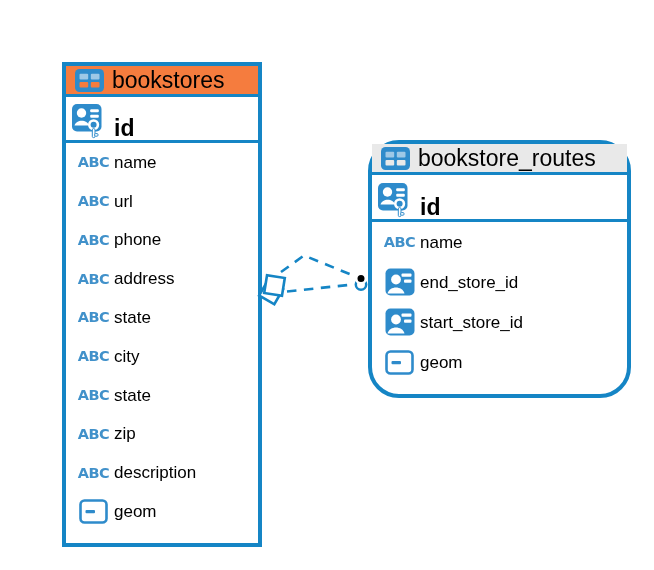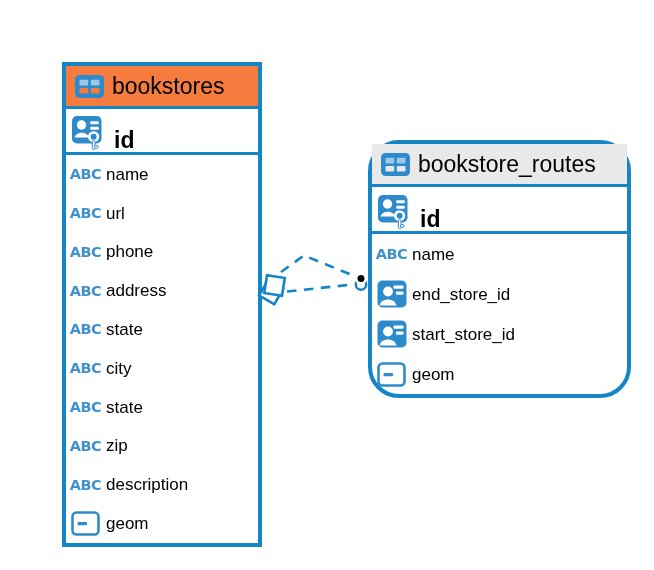--- a/index.html
+++ b/index.html
@@ -6,29 +6,29 @@
   .canvas{
     position:relative;width:654px;height:570px;background:#ffffff;overflow:hidden;
     font-family:"Liberation Sans","DejaVu Sans",sans-serif;color:#000;
   }
   .er-table{
     position:absolute;box-sizing:border-box;background:#fff;
     border:4px solid #1585c5;z-index:2;
   }
   #t1{left:62px;top:62px;width:200px;height:485px;}
   #t2{left:368px;top:140px;width:263px;height:258px;border-radius:31px;}
-  .thead{height:40px;display:flex;align-items:center;padding-left:9px;gap:8px;}
+  .thead{height:28px;display:flex;align-items:center;padding-left:9px;gap:8px;}
   #t1 .thead{background:#f57c3e;}
   #t2 .thead{background:#e9e9e9;}
   .thead .ttl{font-size:23px;line-height:1;white-space:nowrap;}
   .sep{height:3px;background:#1585c5;}
   .pk-row{height:43px;display:flex;align-items:flex-end;padding-left:5px;gap:11px;}
   #t2 .pk-row{height:44px;}
   .pk-row .lbl{font-size:23px;font-weight:700;line-height:1;}
-  .col-row{display:flex;align-items:center;padding-left:4px;gap:5px;}
+  .col-row{display:flex;align-items:center;padding-left:12px;gap:5px;}
   #t1 .col-row{height:38.8px;}
   #t2 .col-row{height:40px;}
   .col-row .lbl{font-size:17px;line-height:1;white-space:nowrap;}
   .icon-box{width:31px;min-width:31px;display:flex;justify-content:center;align-items:center;}
   .abc{
     font-size:14.5px;font-weight:800;color:#4191ca;letter-spacing:-0.5px;
     font-family:"DejaVu Sans",sans-serif;line-height:1;
   }
   
   .icon-table .frame{fill:#2e8bcb;}

